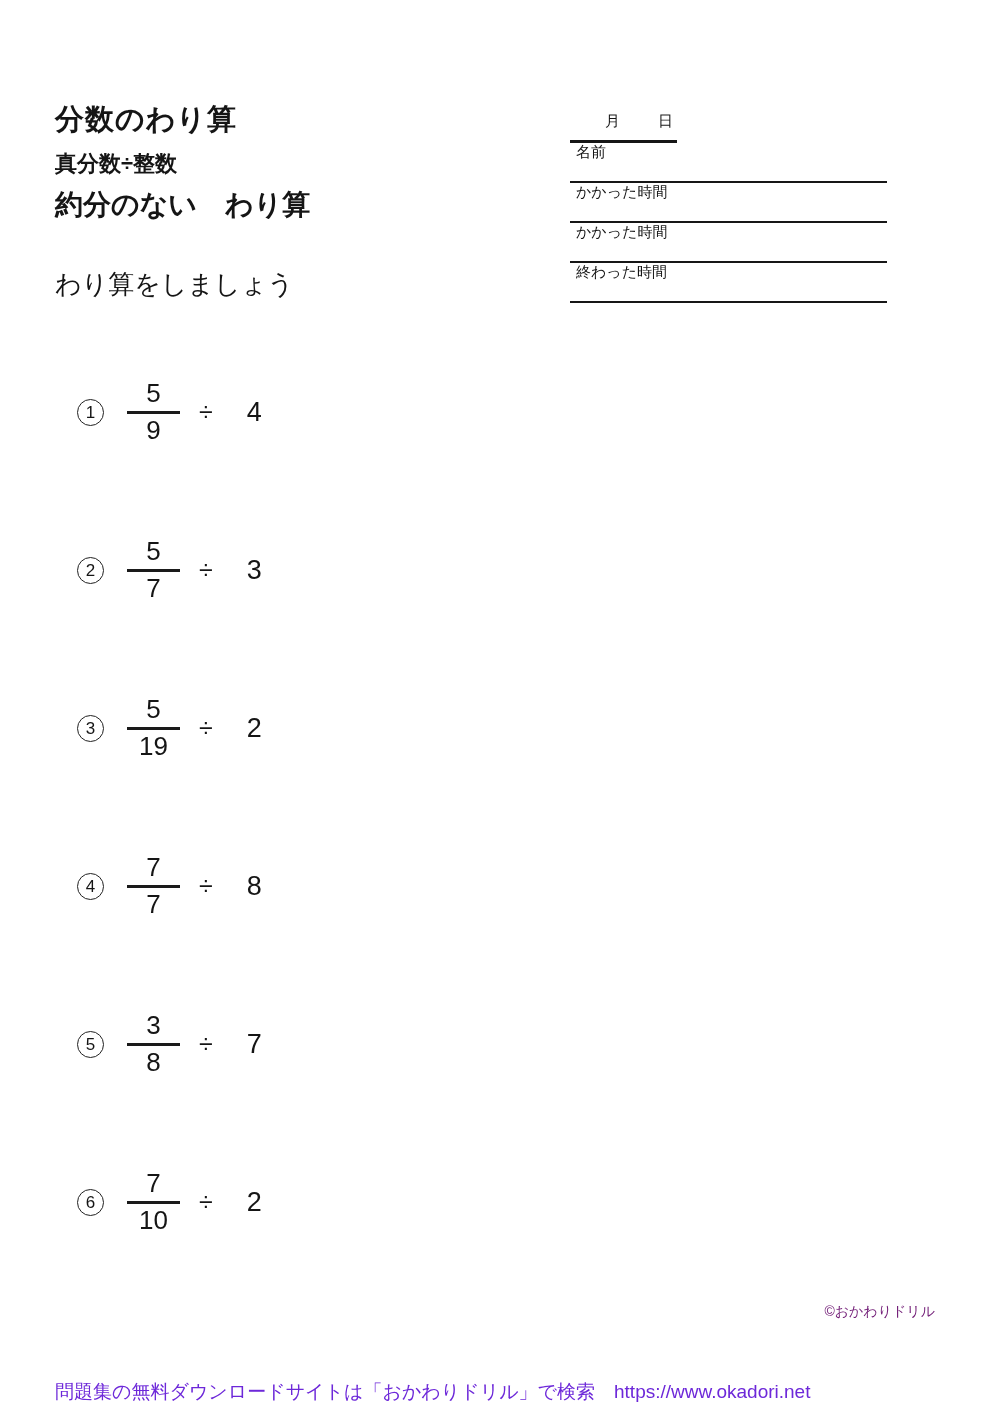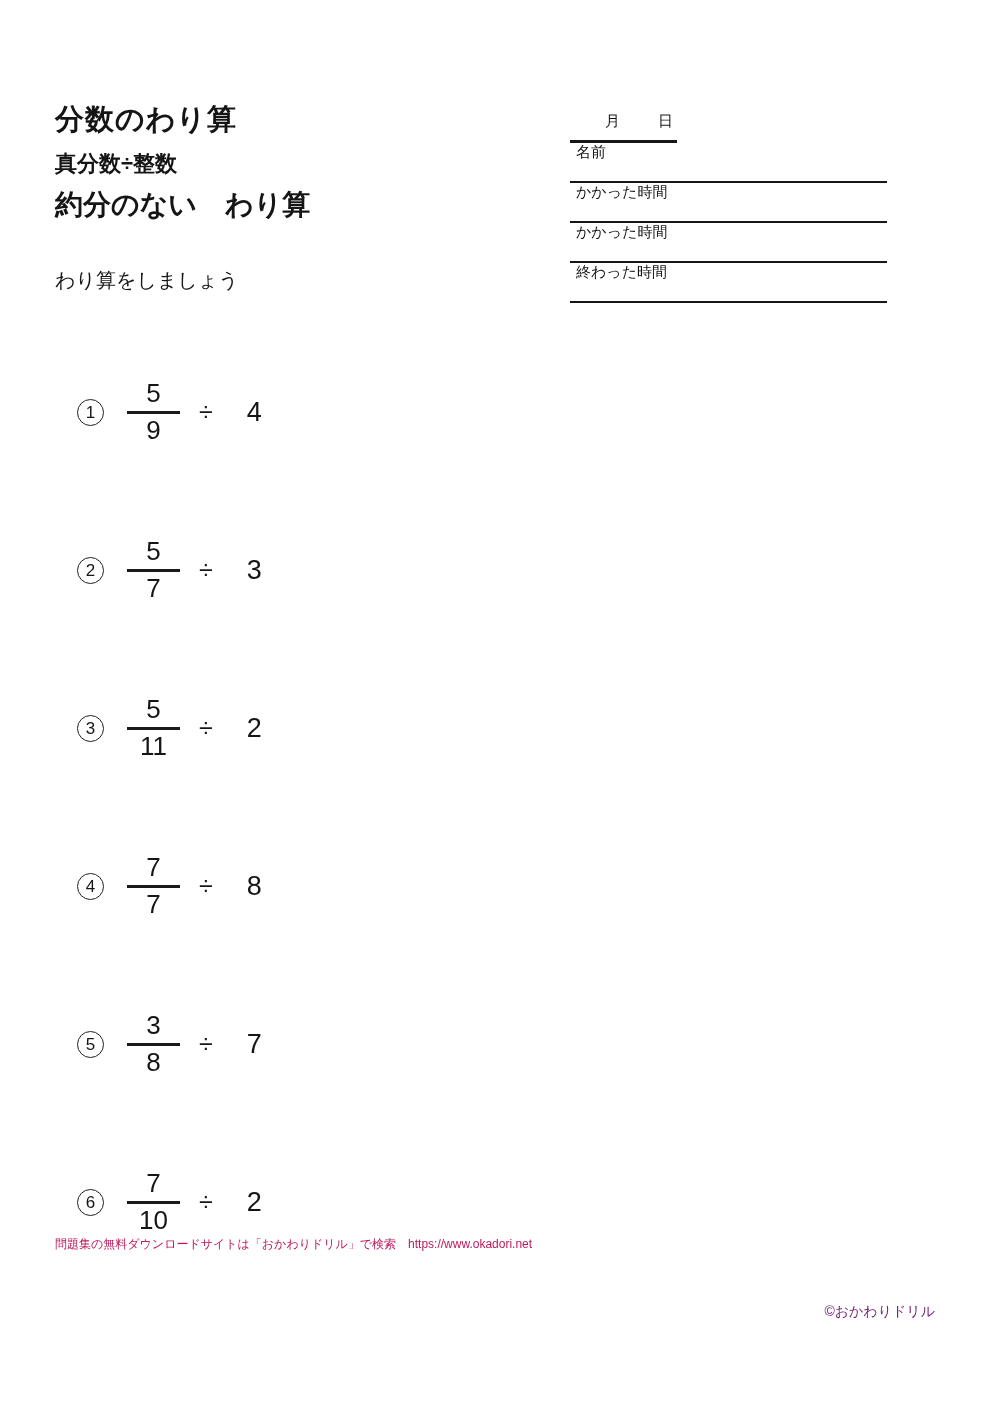--- a/index.html
+++ b/index.html
@@ -14,21 +14,21 @@
     height:1415px;
     background:#ffffff;
     overflow:hidden;
   }
   .abs { position:absolute; }
 
   
   .title       { left:55px;  top:100px; font-size:29px; font-weight:bold; letter-spacing:1px;text-align:right; }
   .subtitle-1  { left:55px;  top:149px; font-size:22px; font-weight:bold; }
   .subtitle-2  { left:55px;  top:186px; font-size:28px; font-weight:bold; white-space:pre; }
-  .instruction { left:55px;  top:267px; font-size:20px; }
+  .instruction { left:55px;  top:267px; font-size:26px; }
 
   
   .info-form { left:570px; top:103px; width:317px; }
   .date-row {
     width:107px; height:40px;
     border-bottom:3px solid #161616;
     display:flex; align-items:center;
     font-size:15px;
   }
   .date-row .month { margin-left:35px; }
@@ -59,21 +59,21 @@
   .fraction {
     margin-left:23px; width:53px;
     display:flex; flex-direction:column; align-items:center;
     font-size:26px; line-height:1.05;
   }
   .frac-bar { width:53px; height:3px; background:#1a1a1a; margin:3px 0; }
   .op      { margin-left:19px; font-size:25px; }
   .divisor { margin-left:34px; font-size:27px; }
 
   
-  .footer-left  { left:55px;  top:1236px; font-size:12px; color:#be185d; white-space:pre; }
+  .footer-left  { left:55px;  top:1379px; font-size:19px; color:#6d28d9; white-space:pre; }
   .footer-right { right:65px; top:1303px; font-size:14px; color:#701a75; }
 </style>
 </head>
 <body>
 
 <div class="page">
 
   <h1 class="abs title">分数のわり算</h1>
   <div class="abs subtitle-1">真分数÷整数</div>
   <div class="abs subtitle-2">約分のない　わり算</div>
@@ -118,21 +118,21 @@
     </span>
     <span class="op">÷</span>
     <span class="divisor">3</span>
   </div>
 
   <div class="problem-row p3">
     <span class="pnum">3</span>
     <span class="fraction">
       <span>5</span>
       <span class="frac-bar"></span>
-      <span>11</span>
+      <span>19</span>
     </span>
     <span class="op">÷</span>
     <span class="divisor">2</span>
   </div>
 
   <div class="problem-row p4">
     <span class="pnum">4</span>
     <span class="fraction">
       <span>7</span>
       <span class="frac-bar"></span>

